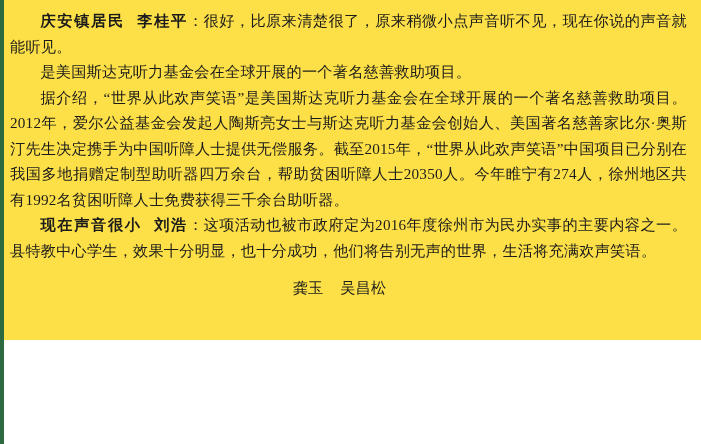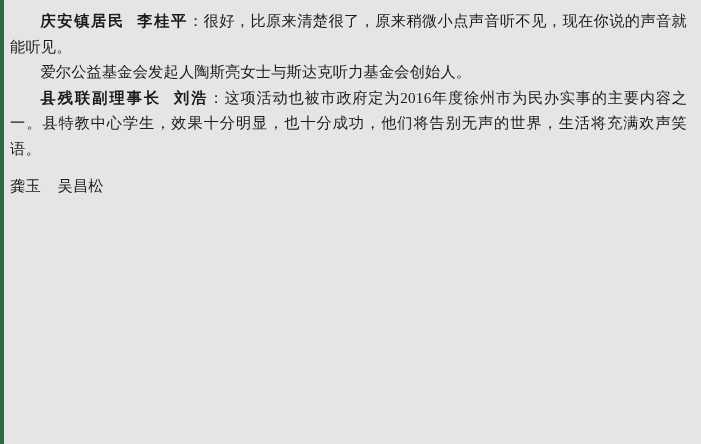--- a/index.html
+++ b/index.html
@@ -9,24 +9,24 @@
   body {
     width: 701px;
     height: 444px;
     background: #ffffff;
     font-family: "Liberation Serif", "DejaVu Serif", serif;
     overflow: hidden;
   }
   .page {
     position: relative;
     width: 701px;
-    height: 444px;
+    height: 340px;
     box-sizing: border-box;
     padding: 8px 14px 8px 10px;
-    background: #e5e5e5;
+    background: #fde047;
   }
   .left-rule {
     position: absolute;
     left: 0;
     top: 0;
     width: 4px;
     height: 444px;
     background: #2d6a3f;
   }
   .article {
@@ -44,21 +44,21 @@
   .speaker {
     font-weight: bold;
     letter-spacing: 1.5px;
   }
   .speaker-gap {
     display: inline-block;
     width: 0.8em;
   }
   .sign {
     margin-top: 12px;
-    text-align: left;
+    text-align: center;
     font-size: 15.2px;
     line-height: 25.5px;
     color: #1b1b1b;
     padding-right: 18px;
   }
   .sign .name-gap {
     display: inline-block;
     width: 1.1em;
   }
 </style>
@@ -68,27 +68,30 @@
 <div class="page">
   <div class="left-rule"></div>
 
   <div class="article">
 
     <p class="para">
       <span class="speaker">庆安镇居民</span><span class="speaker-gap"></span><span class="speaker">李桂平</span><span>：很好，比原来清楚很了，原来稍微小点声音听不见，现在你说的声音就能听见。</span>
     </p>
 
     <p class="para">
-      <span>爱尔公益基金会发起人陶斯亮女士与斯达克听力基金会创始人。</span>
+      <span>是美国斯达克听力基金会在全球开展的一个著名慈善救助项目。</span>
     </p>
 
 
+    <p class="para">
+      <span>据介绍，“世界从此欢声笑语”是美国斯达克听力基金会在全球开展的一个著名慈善救助项目。2012年，爱尔公益基金会发起人陶斯亮女士与斯达克听力基金会创始人、美国著名慈善家比尔·奥斯汀先生决定携手为中国听障人士提供无偿服务。截至2015年，“世界从此欢声笑语”中国项目已分别在我国多地捐赠定制型助听器四万余台，帮助贫困听障人士20350人。今年睢宁有274人，徐州地区共有1992名贫困听障人士免费获得三千余台助听器。</span>
+    </p>
 
     <p class="para">
-      <span class="speaker">县残联副理事长</span><span class="speaker-gap"></span><span class="speaker">刘浩</span><span>：这项活动也被市政府定为2016年度徐州市为民办实事的主要内容之一。县特教中心学生，效果十分明显，也十分成功，他们将告别无声的世界，生活将充满欢声笑语。</span>
+      <span class="speaker">现在声音很小</span><span class="speaker-gap"></span><span class="speaker">刘浩</span><span>：这项活动也被市政府定为2016年度徐州市为民办实事的主要内容之一。县特教中心学生，效果十分明显，也十分成功，他们将告别无声的世界，生活将充满欢声笑语。</span>
     </p>
 
 
     <div class="sign">
       <span>龚玉</span><span class="name-gap"></span><span>吴昌松</span>
     </div>
 
   </div>
 </div>
 

